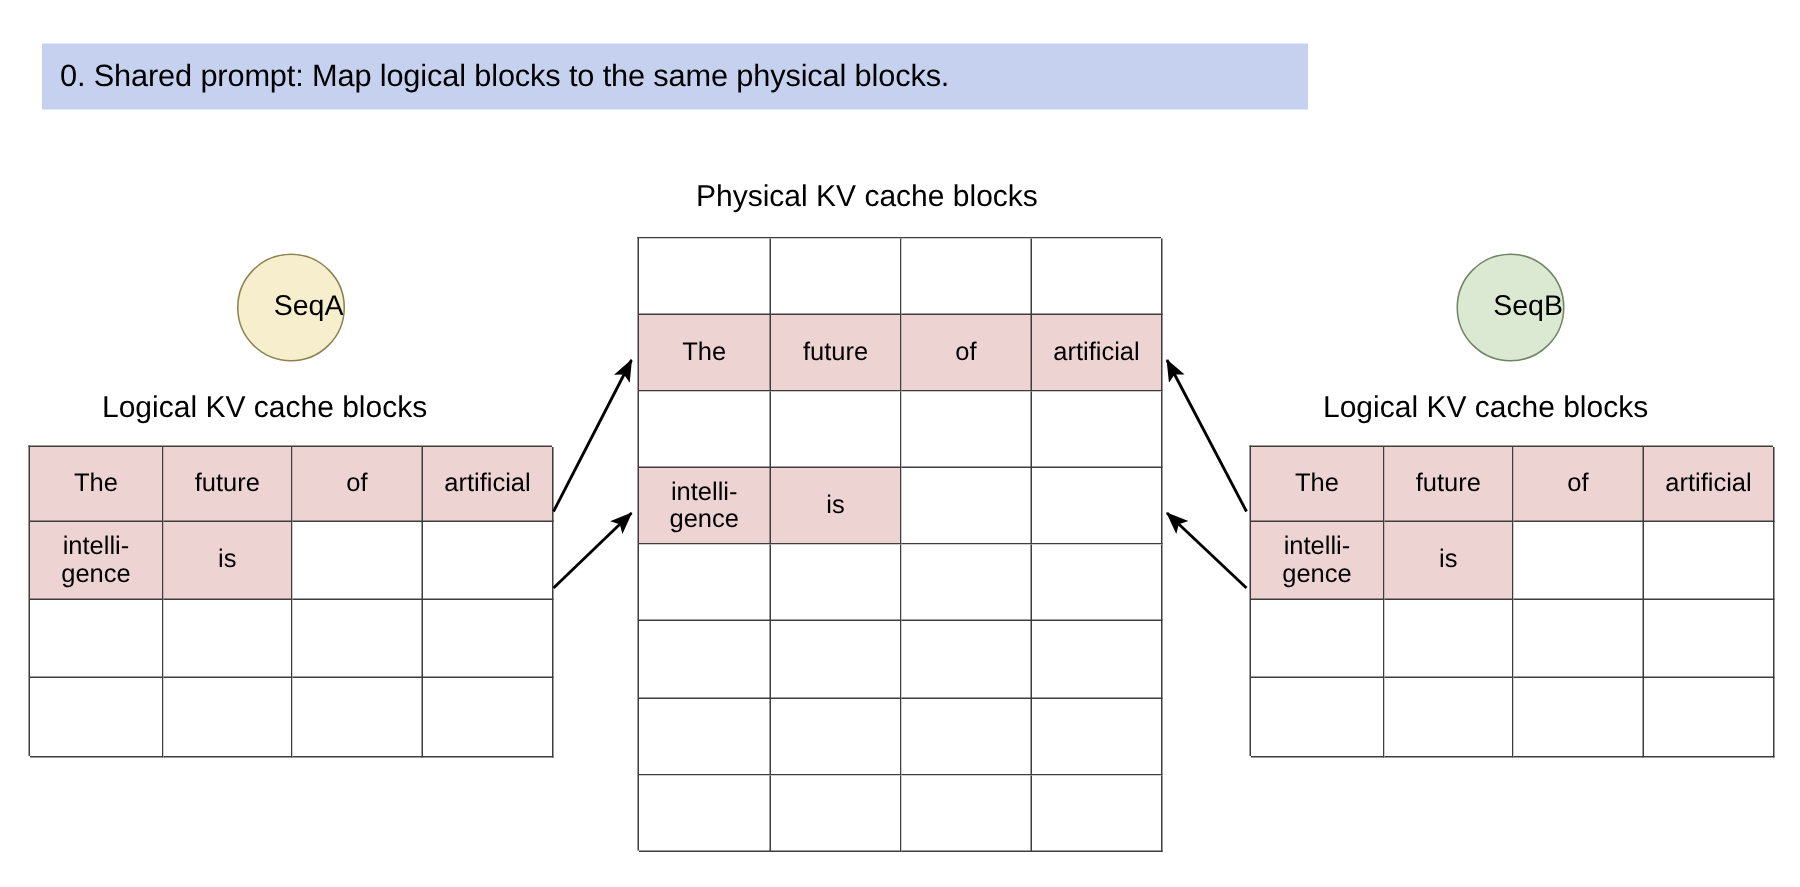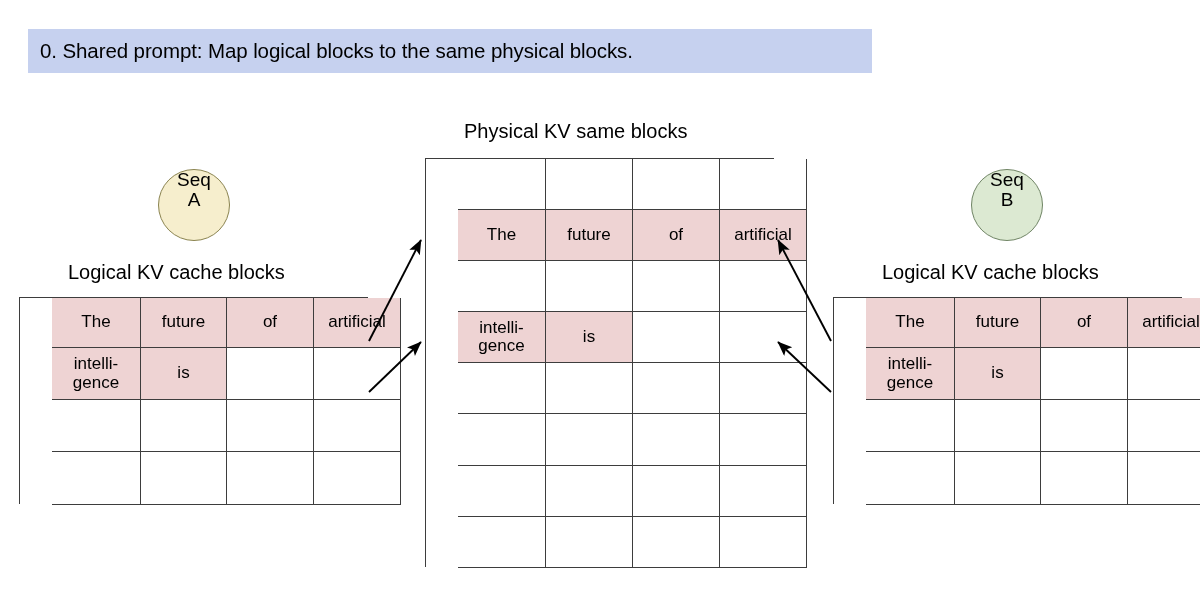--- a/index.html
+++ b/index.html
@@ -44,23 +44,22 @@
 
   
   .seq-circle {
     position: absolute;
     width: 72px;
     height: 72px;
     border-radius: 50%;
     border: 1.4px solid #6b6b4b;
     box-sizing: border-box;
     display: flex;
-    flex-direction: column;
     align-items: center;
-    justify-content: flex-start;
+    justify-content: flex-end;
     font-size: 19px;
     line-height: 1.07;
   }
   #seq-a-circle { left: 158px; top: 169px; background: #f6eecd; border-color: #8a834f; }
   #seq-b-circle { left: 971px; top: 169px; background: #dce9d2; border-color: #6f8464; }
   .seq-line { display: block; }
 
   
   .caption {
     position: absolute;
@@ -72,21 +71,20 @@
   #caption-logical-a { left: 68px;  top: 262px; }
   #caption-logical-b { left: 882px; top: 262px; }
 
   
   .grid {
     position: absolute;
     display: grid;
     box-sizing: border-box;
     border-top: 1.6px solid #3d3d3d;
     border-left: 1.6px solid #3d3d3d;
-    padding-left: 32px;
   }
   .cell {
     box-sizing: border-box;
     border-right: 1.6px solid #3d3d3d;
     border-bottom: 1.6px solid #3d3d3d;
     background: #ffffff;
     display: flex;
     align-items: center;
     justify-content: center;
     text-align: center;
@@ -138,21 +136,21 @@
   <div class="seq-circle" id="seq-a-circle">
     <span class="seq-line">Seq</span>
     <span class="seq-line">A</span>
   </div>
 
   <div class="seq-circle" id="seq-b-circle">
     <span class="seq-line">Seq</span>
     <span class="seq-line">B</span>
   </div>
 
-  <div class="caption" id="caption-physical">Physical KV same blocks</div>
+  <div class="caption" id="caption-physical">Physical KV cache blocks</div>
   <div class="caption" id="caption-logical-a">Logical KV cache blocks</div>
   <div class="caption" id="caption-logical-b">Logical KV cache blocks</div>
 
   <div class="grid" id="grid-logical-a">
       <div class="cell filled">
         <span class="wrap">The</span>
       </div>
       <div class="cell filled">
         <span class="wrap">future</span>
       </div>

